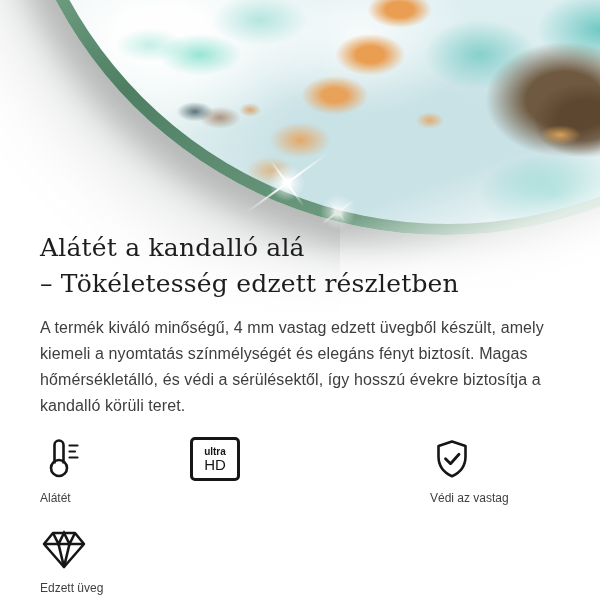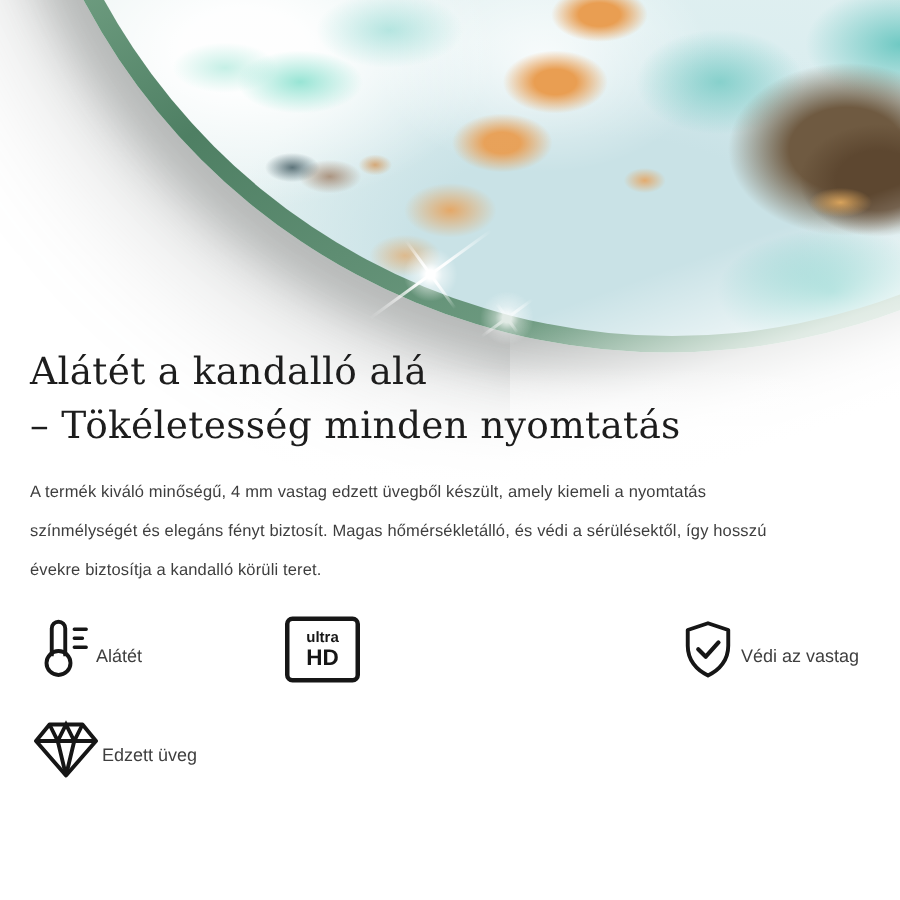--- a/index.html
+++ b/index.html
@@ -44,59 +44,59 @@
   .sparkle{position:absolute;z-index:3;pointer-events:none;
      background:radial-gradient(circle, rgba(255,255,255,1) 0 3px, rgba(255,255,255,0.5) 8px, rgba(255,255,255,0) 18px);}
   .sparkle::before{content:"";position:absolute;left:0;right:0;top:calc(50% - 1.25px);height:2.5px;
      background:linear-gradient(90deg, rgba(255,255,255,0), rgba(255,255,255,0.95) 38% 62%, rgba(255,255,255,0));}
   .sparkle::after{content:"";position:absolute;top:22%;bottom:22%;left:calc(50% - 1.25px);width:2.5px;
      background:linear-gradient(180deg, rgba(255,255,255,0), rgba(255,255,255,0.95) 38% 62%, rgba(255,255,255,0));}
   .spark-main{left:237px;top:133px;width:100px;height:100px;transform:rotate(-36deg);}
   .spark-small{left:317px;top:191px;width:42px;height:42px;transform:rotate(-36deg);opacity:0.8;}
 
   
-  .content{position:relative;z-index:2;padding:0 20px;}
+  .content{position:relative;z-index:2;padding:0 40px;}
   .spacer{height:230px;}
   h1{margin:0;font-family:"DejaVu Serif","Liberation Serif",serif;font-weight:400;
      font-size:25px;line-height:36px;color:#1d1d1d;letter-spacing:0.2px;}
   h1 span{display:block;}
-  .para{margin:13px 0 0;font-size:11px;line-height:26px;color:#3e3e3e;max-width:524px;letter-spacing:0.1px;}
+  .para{margin:13px 0 0;font-size:16px;line-height:26px;color:#3e3e3e;max-width:524px;letter-spacing:0.1px;}
 
   
   .features{display:grid;grid-template-columns:130px 220px 130px;justify-content:space-between;
      row-gap:20px;margin-top:16px;}
-  .feature{display:flex;align-items:center;}
+  .feature{display:flex;flex-direction:column;align-items:flex-start;}
   .icon-box{height:46px;display:flex;align-items:flex-end;justify-content:center;}
   .icon-svg{stroke:#161616;fill:none;stroke-width:2.6;}
   .flabel{margin-top:10px;font-size:12px;line-height:14px;color:#3f3f3f;text-align:center;}
 
   .uhd-box{width:44px;height:38px;border:3px solid #161616;border-radius:5px;
      display:flex;flex-direction:column;align-items:center;justify-content:center;color:#161616;}
   .uhd-top{font-size:10px;font-weight:bold;line-height:10px;}
-  .uhd-bottom{font-size:15px;font-weight:bold;line-height:15px;}
+  .uhd-bottom{font-size:15px;font-weight:normal;line-height:15px;}
 </style>
 </head>
 <body>
 
 <div class="stage">
 
   <div class="hero">
     <div class="disc-edge"></div>
     <div class="disc-face"></div>
     <div class="fade-right"></div>
     <div class="sparkle spark-main"></div>
     <div class="sparkle spark-small"></div>
   </div>
 
   <div class="content">
     <div class="spacer"></div>
 
     <h1>
       <span>Alátét a kandalló alá</span>
-      <span>– Tökéletesség minden nyomtatás</span>
+      <span>– Tökéletesség edzett részletben</span>
     </h1>
 
     <p class="para">A termék kiváló minőségű, 4 mm vastag edzett üvegből készült, amely kiemeli a nyomtatás színmélységét és elegáns fényt biztosít. Magas hőmérsékletálló, és védi a sérülésektől, így hosszú évekre biztosítja a kandalló körüli teret.</p>
 
     <div class="features">
 
       <div class="feature">
         <div class="icon-box">
           <svg class="icon-svg" width="44" height="44" viewBox="0 0 44 44">
             <circle cx="19" cy="31" r="8"></circle>

